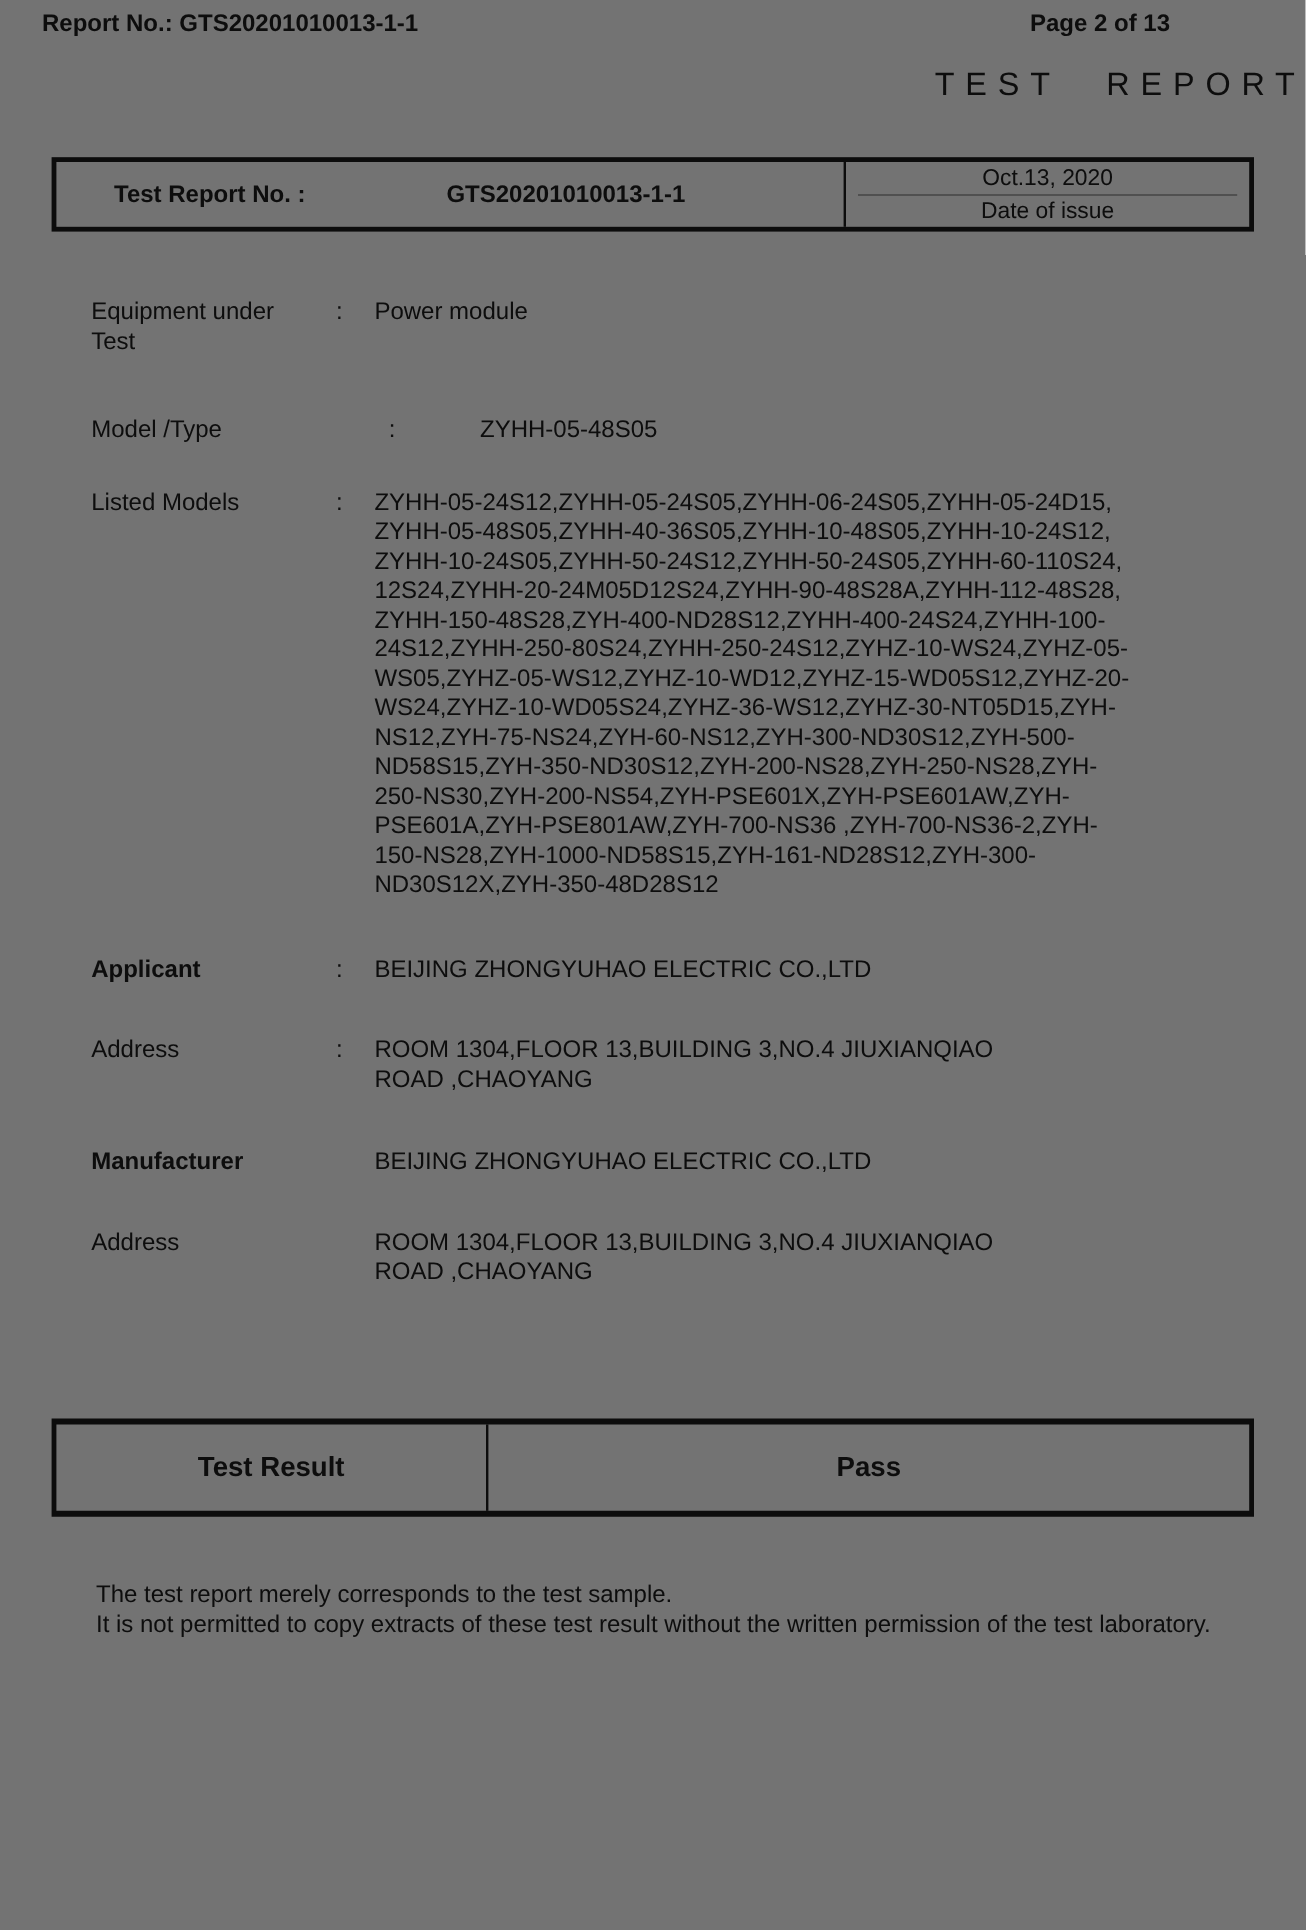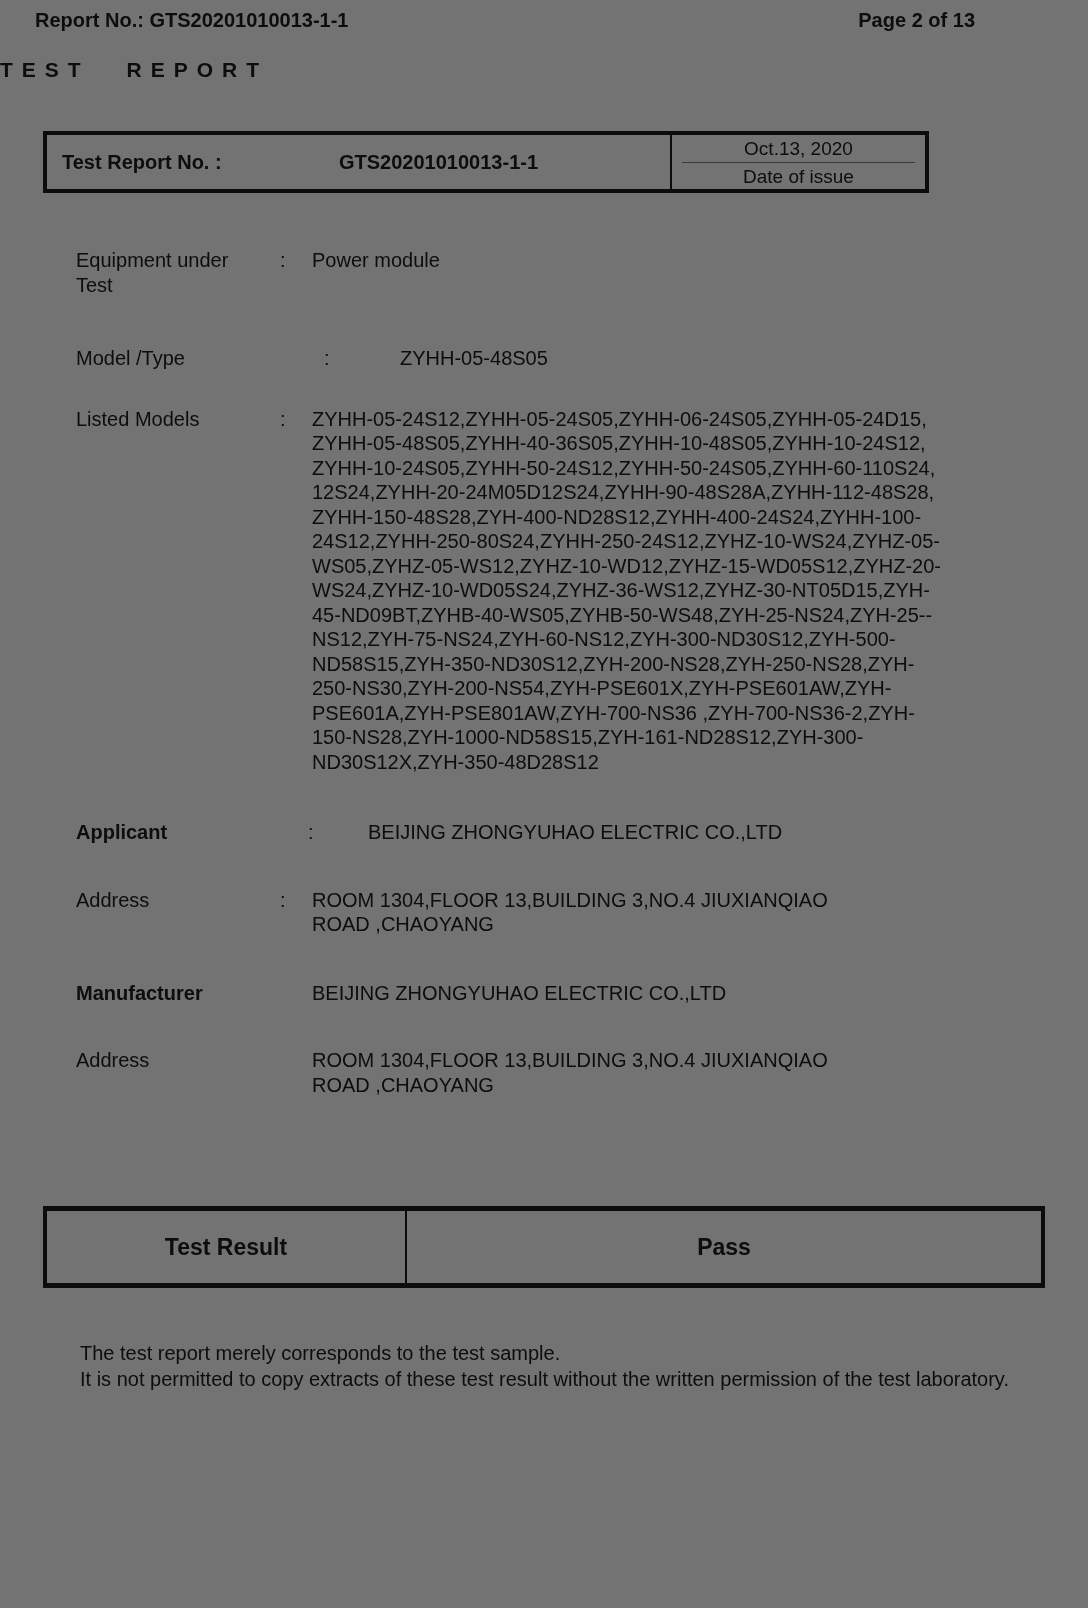--- a/index.html
+++ b/index.html
@@ -21,35 +21,36 @@
     display: flex;
     justify-content: space-between;
     padding: 8px 113px 0 35px;
     font-size: 20px;
     font-weight: bold;
     line-height: 24px;
   }
   
   .title {
     margin: 22px 0 0 0;
-    text-align: left;
-    font-size: 21px;
-    font-weight: bold;
+    text-align: right;
+    font-size: 27px;
+    font-weight: normal;
     letter-spacing: 9px;
     word-spacing: 22px;
     line-height: 32px;
   }
   
   .rtable {
     margin: 45px 0 0 43px;
-    width: 886px;
+    width: 1002px;
     height: 62px;
     box-sizing: border-box;
     border: 4px solid #0c0c0c;
     display: flex;
+    padding-left: 33px;
   }
   .rt-left {
     flex: 0 0 625px;
     border-right: 2px solid #0c0c0c;
     display: flex;
     align-items: center;
     padding-left: 15px;
     box-sizing: border-box;
     font-size: 20px;
     font-weight: bold;
@@ -70,21 +71,21 @@
   .rows { margin-left: 76px; font-size: 20px; line-height: 24.5px; }
   .row { display: flex; align-items: flex-start; }
   .row .label { width: 204px; flex: none; }
   .row .colon { width: 32px; flex: none; }
   .row .value { max-width: 710px; }
   .b { font-weight: bold; }
   .row-equipment { margin-top: 55px; }
   .row-equipment .label { width: 204px; padding-right: 48px; box-sizing: border-box; }
   .row-model { margin-top: 49px; gap: 44px; }
   .row-listed { margin-top: 36px; }
-  .row-applicant { margin-top: 46px; gap: 28px; }
+  .row-applicant { margin-top: 46px; }
   .row-address1 { margin-top: 43px; }
   .row-manufacturer { margin-top: 44px; }
   .row-address2 { margin-top: 43px; }
   .mline { white-space: nowrap; }
   
   .result-table {
     margin: 109px 0 0 43px;
     width: 1002px;
     height: 82px;
     box-sizing: border-box;
@@ -156,21 +157,20 @@
       <div class="colon">:</div>
       <div class="value">
           <div class="mline">ZYHH-05-24S12,ZYHH-05-24S05,ZYHH-06-24S05,ZYHH-05-24D15,</div>
           <div class="mline">ZYHH-05-48S05,ZYHH-40-36S05,ZYHH-10-48S05,ZYHH-10-24S12,</div>
           <div class="mline">ZYHH-10-24S05,ZYHH-50-24S12,ZYHH-50-24S05,ZYHH-60-110S24,</div>
           <div class="mline">12S24,ZYHH-20-24M05D12S24,ZYHH-90-48S28A,ZYHH-112-48S28,</div>
           <div class="mline">ZYHH-150-48S28,ZYH-400-ND28S12,ZYHH-400-24S24,ZYHH-100-</div>
           <div class="mline">24S12,ZYHH-250-80S24,ZYHH-250-24S12,ZYHZ-10-WS24,ZYHZ-05-</div>
           <div class="mline">WS05,ZYHZ-05-WS12,ZYHZ-10-WD12,ZYHZ-15-WD05S12,ZYHZ-20-</div>
           <div class="mline">WS24,ZYHZ-10-WD05S24,ZYHZ-36-WS12,ZYHZ-30-NT05D15,ZYH-</div>
-          <div class="mline">45-ND09BT,ZYHB-40-WS05,ZYHB-50-WS48,ZYH-25-NS24,ZYH-25--</div>
           <div class="mline">NS12,ZYH-75-NS24,ZYH-60-NS12,ZYH-300-ND30S12,ZYH-500-</div>
           <div class="mline">ND58S15,ZYH-350-ND30S12,ZYH-200-NS28,ZYH-250-NS28,ZYH-</div>
           <div class="mline">250-NS30,ZYH-200-NS54,ZYH-PSE601X,ZYH-PSE601AW,ZYH-</div>
           <div class="mline">PSE601A,ZYH-PSE801AW,ZYH-700-NS36 ,ZYH-700-NS36-2,ZYH-</div>
           <div class="mline">150-NS28,ZYH-1000-ND58S15,ZYH-161-ND28S12,ZYH-300-</div>
           <div class="mline">ND30S12X,ZYH-350-48D28S12</div>
         </div>
     </div>
 
     <div class="row row-applicant">

